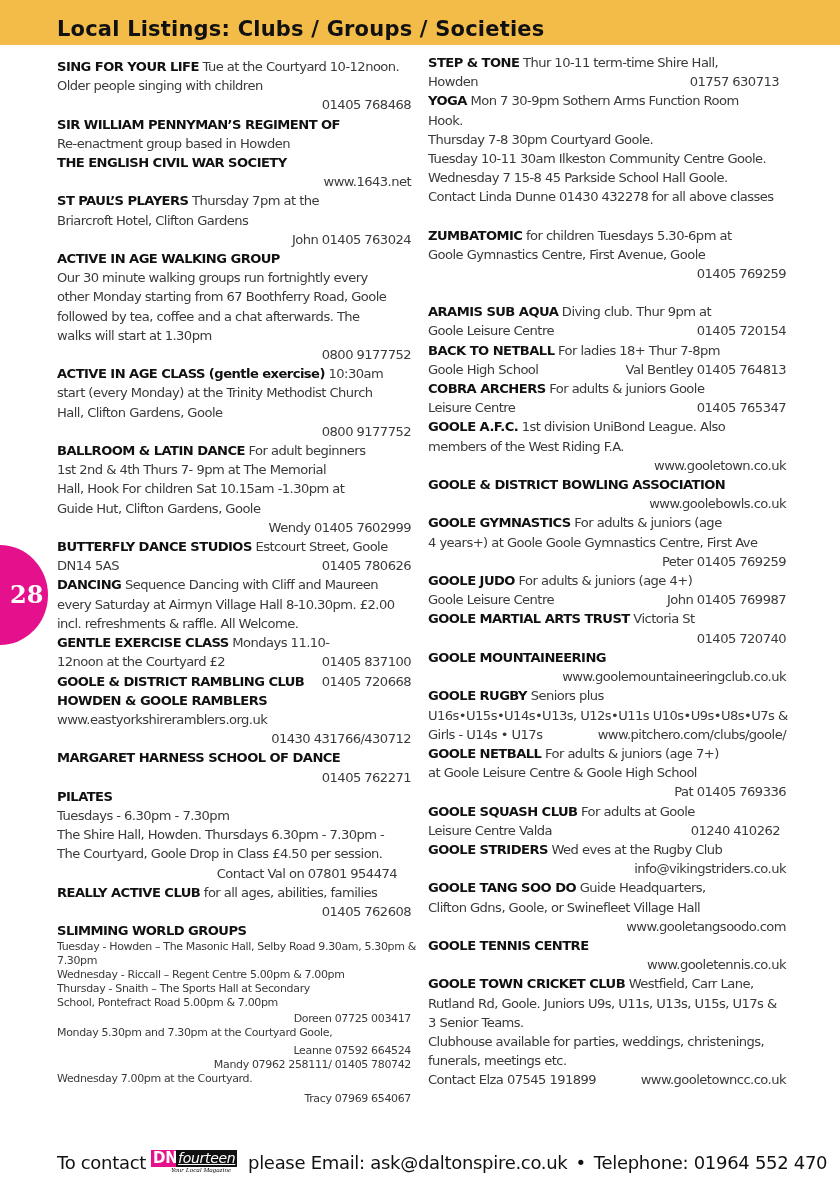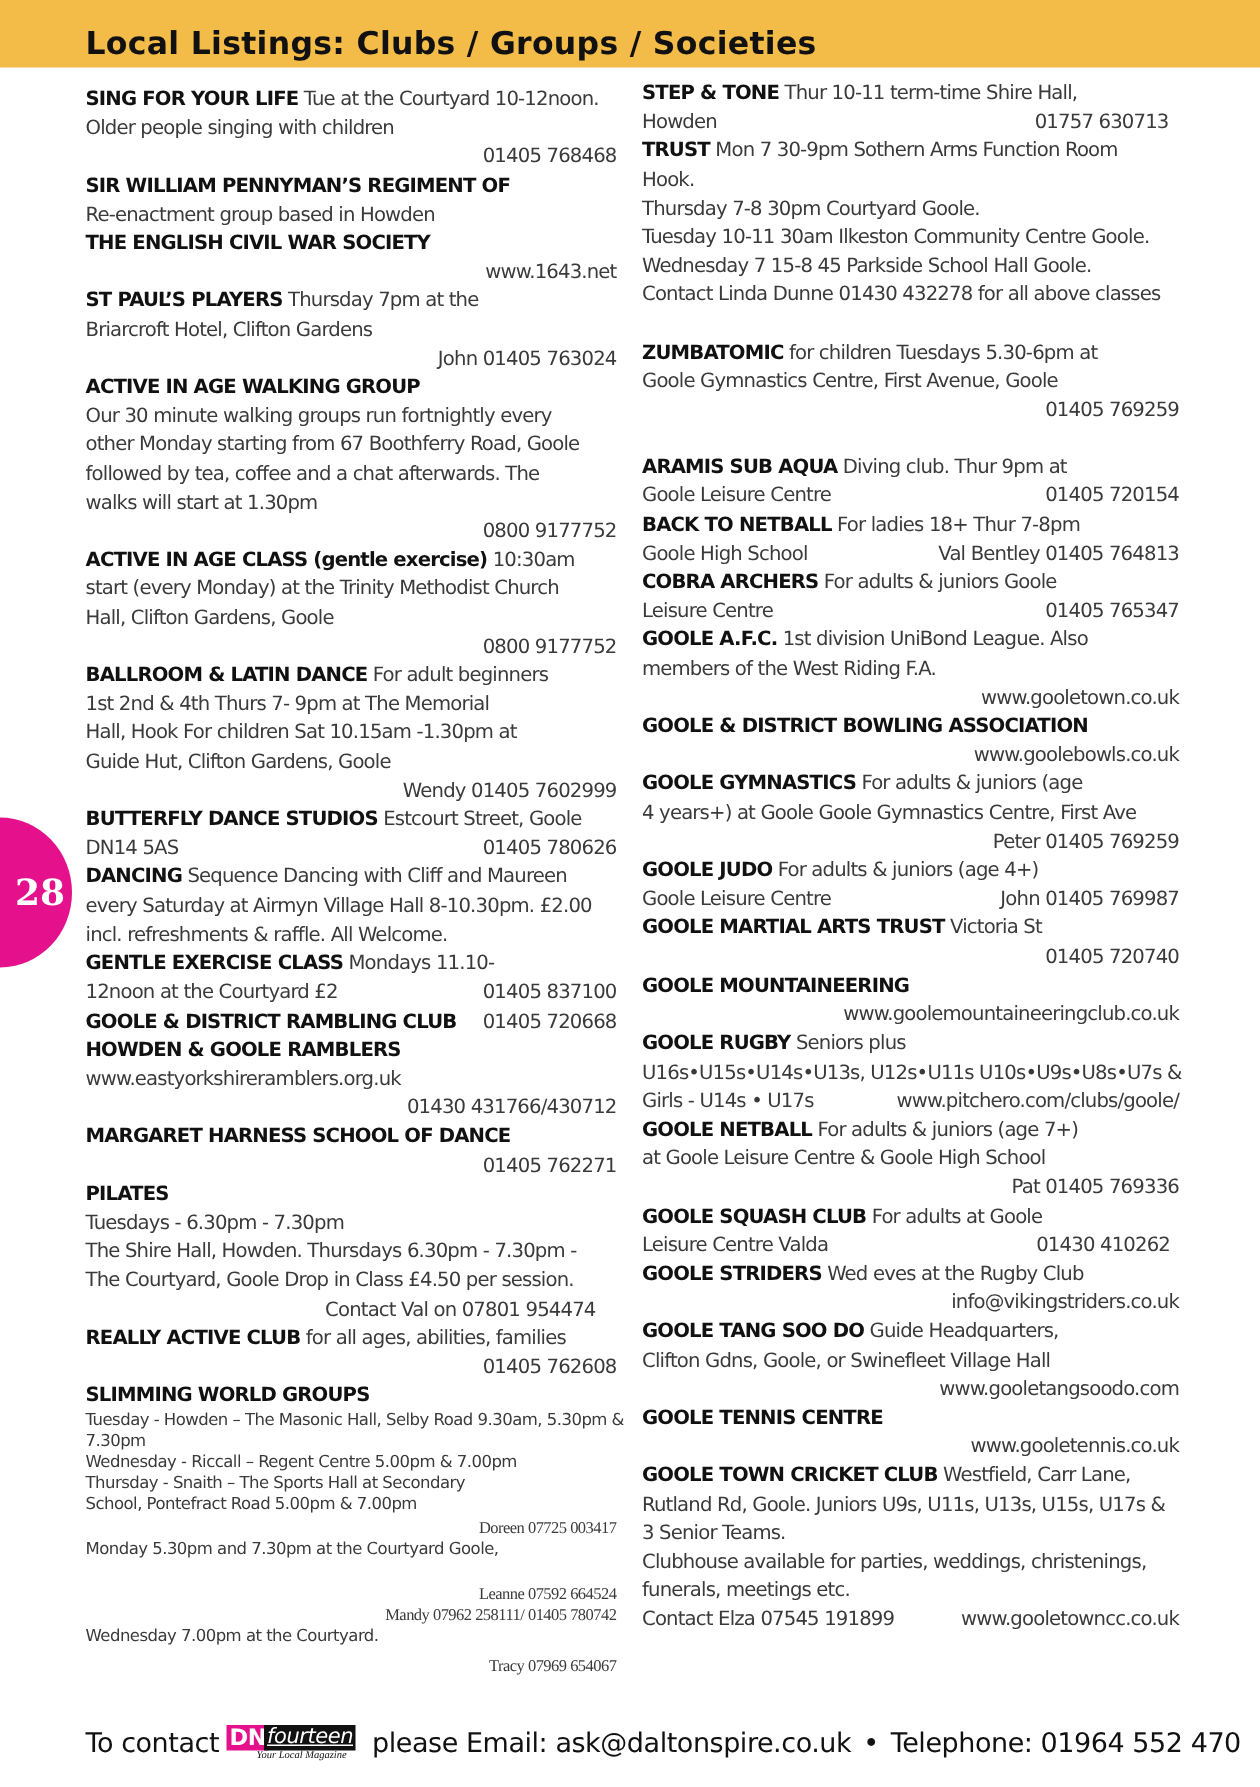--- a/index.html
+++ b/index.html
@@ -27,21 +27,21 @@
   .col.right { left:428px; width:358px; }
   .entry { margin:0; }
   .name { font-weight:bold; color:#111; }
   .line { display:block; white-space:nowrap; }
   .r { display:block; text-align:right; white-space:nowrap; }
   .split { display:flex; justify-content:space-between; white-space:nowrap; }
   .gap { height:19px; }
   .small {
     font-size:11px; line-height:14px; letter-spacing:-0.35px; color:#3a3a3a;
   }
-  .small .r { margin-top:2px;font-family:Liberation Serif, serif; }
+  .small .r { margin-top:2px; }
   .page-num {
     position:absolute; left:-48px; top:545px; width:96px; height:100px;
     border-radius:50%; background:#e5108c;
   }
   .page-num-text {
     position:absolute; left:10px; top:580px; font-family:"DejaVu Serif", serif;
     font-weight:bold; font-size:24px; color:#fff;
   }
   .footer {
     position:absolute; left:57px; top:1150px; white-space:nowrap;
@@ -163,38 +163,38 @@
   <div class="entry">
     <span class="line name">SLIMMING WORLD GROUPS</span>
     <div class="small">
       <span class="line">Tuesday - Howden – The Masonic Hall, Selby Road 9.30am, 5.30pm &amp;</span>
       <span class="line">7.30pm</span>
       <span class="line">Wednesday - Riccall – Regent Centre 5.00pm &amp; 7.00pm</span>
       <span class="line">Thursday - Snaith – The Sports Hall at Secondary</span>
       <span class="line">School, Pontefract Road 5.00pm &amp; 7.00pm</span>
       <span class="r">Doreen 07725 003417</span>
       <span class="line">Monday  5.30pm and 7.30pm at the Courtyard Goole,</span>
-      <span class="r" style="margin-top:16px">Leanne 07592 664524</span>
+      <span class="r" style="margin-top:4px">Leanne 07592 664524</span>
       <span class="r" style="margin-top:0">Mandy 07962 258111/ 01405 780742</span>
       <span class="line">Wednesday 7.00pm at the Courtyard.</span>
       <span class="r" style="margin-top:6px">Tracy 07969 654067</span>
     </div>
   </div>
 </div>
 
 <div class="col right" style="top:53px">
   <div class="entry">
     <span class="line"><span class="name">STEP &amp; TONE</span><span> Thur 10-11 term-time Shire Hall,</span></span>
     <span class="split" style="padding-right:7px">
         <span>Howden</span>
         <span>01757 630713</span>
       </span>
   </div>
   <div class="entry">
-    <span class="line"><span class="name">TRUST</span><span> Mon 7 30-9pm  Sothern Arms Function Room</span></span>
+    <span class="line"><span class="name">YOGA</span><span> Mon 7 30-9pm  Sothern Arms Function Room</span></span>
     <span class="line">Hook.</span>
     <span class="line">Thursday 7-8 30pm Courtyard Goole.</span>
     <span class="line">Tuesday 10-11 30am Ilkeston Community Centre Goole.</span>
     <span class="line">Wednesday 7 15-8 45 Parkside School Hall Goole.</span>
     <span class="line">Contact Linda Dunne 01430 432278 for all above classes</span>
   </div>
   <div class="gap"></div>
   <div class="entry">
     <span class="line"><span class="name">ZUMBATOMIC</span><span> for children Tuesdays 5.30-6pm at</span></span>
     <span class="line">Goole Gymnastics Centre, First Avenue, Goole</span>
@@ -261,21 +261,21 @@
   </div>
   <div class="entry">
     <span class="line"><span class="name">GOOLE NETBALL</span><span> For adults &amp; juniors (age 7+)</span></span>
     <span class="line">at Goole Leisure Centre &amp; Goole High School</span>
     <span class="r">Pat 01405 769336</span>
   </div>
   <div class="entry">
     <span class="line"><span class="name">GOOLE SQUASH CLUB</span><span> For adults at Goole</span></span>
     <span class="split" style="padding-right:6px">
         <span>Leisure Centre Valda</span>
-        <span>01430 410262</span>
+        <span>01240 410262</span>
       </span>
   </div>
   <div class="entry">
     <span class="line"><span class="name">GOOLE STRIDERS</span><span> Wed eves at the Rugby Club</span></span>
     <span class="r">info@vikingstriders.co.uk</span>
   </div>
   <div class="entry">
     <span class="line"><span class="name">GOOLE TANG SOO DO</span><span> Guide Headquarters,</span></span>
     <span class="line">Clifton Gdns, Goole, or Swinefleet Village Hall</span>
     <span class="r">www.gooletangsoodo.com</span>

